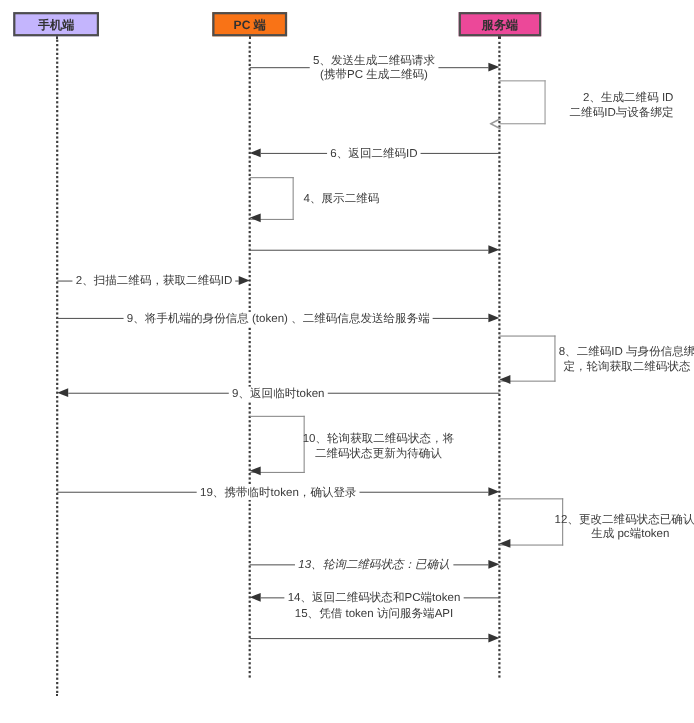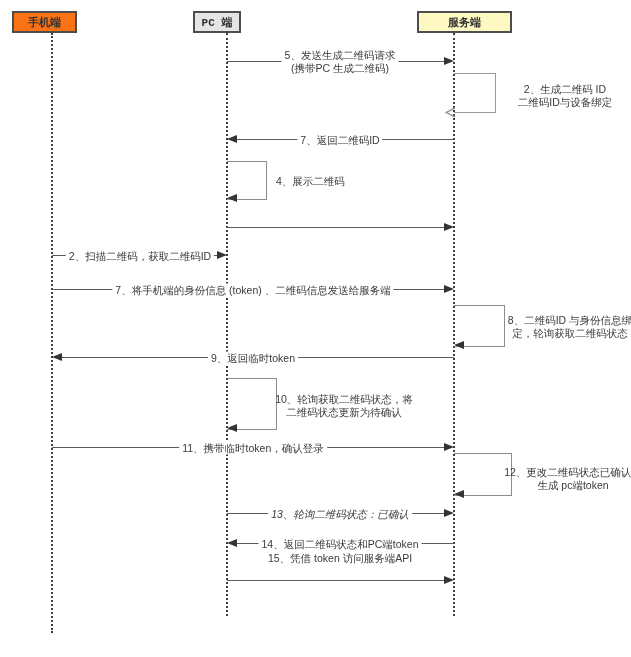--- a/index.html
+++ b/index.html
@@ -26,71 +26,71 @@
 </style>
 </head>
 <body>
 
 <div class="canvas">
 
   <div class="lifeline" style="left:51px;top:33px;height:600px;"></div>
   <div class="lifeline" style="left:226px;top:33px;height:583px;"></div>
   <div class="lifeline" style="left:453px;top:33px;height:583px;"></div>
 
-  <div class="actor" style="left: 12px; width: 65px; background: #f97316;">
+  <div class="actor" style="left: 12px; width: 78px; background: #c4b5fd;">
     <span>手机端</span>
   </div>
-  <div class="actor" style="left: 193px; width: 48px; background: #e5e5e5; font-family: Liberation Mono, monospace;">
+  <div class="actor" style="left: 193px; width: 68px; background: #f97316;">
     <span>PC 端</span>
   </div>
-  <div class="actor" style="left: 417px; width: 95px; background: #fef9c3;">
+  <div class="actor" style="left: 417px; width: 75px; background: #ec4899;">
     <span>服务端</span>
   </div>
 
   <div class="mline" style="left:227px;top:61px;width:217px;"></div>
   <div class="head-r" style="left:444px;top:57px;"></div>
   <div class="mlabel" style="left:340px;top:62px;">
     <div>5、发送生成二维码请求</div>
     <div>(携带PC 生成二维码)</div>
   </div>
 
   <div class="loop" style="left:454px;top:73px;width:42px;height:40px;border-color:#9a9a9a;"></div>
   <svg class="chevron" style="left:445px;top:107px;" width="11" height="11">
     <polyline points="10,1 1,5.5 10,10" fill="none" stroke="#9a9a9a" stroke-width="1.5"></polyline>
   </svg>
-  <div class="looplabel" style="left:565px;top:96px;">
+  <div class="looplabel" style="left:565px;top:96px;text-align:right;">
     <div>2、生成二维码 ID</div>
     <div>二维码ID与设备绑定</div>
   </div>
 
   <div class="head-l" style="left:227px;top:135px;"></div>
   <div class="mline" style="left:237px;top:139px;width:217px;"></div>
   <div class="mlabel" style="left:340px;top:140px;">
-    <div>7、返回二维码ID</div>
+    <div>6、返回二维码ID</div>
   </div>
 
   <div class="loop" style="left:227px;top:161px;width:40px;height:39px;"></div>
   <div class="head-l" style="left:227px;top:194px;"></div>
   <div class="looplabel-left" style="left:276px;top:181px;">
     <div>4、展示二维码</div>
   </div>
 
   <div class="mline" style="left:227px;top:227px;width:217px;"></div>
   <div class="head-r" style="left:444px;top:223px;"></div>
 
   <div class="mline" style="left:52px;top:255px;width:165px;"></div>
   <div class="head-r" style="left:217px;top:251px;"></div>
   <div class="mlabel" style="left:140px;top:256px;">
     <div>2、扫描二维码，获取二维码ID</div>
   </div>
 
   <div class="mline" style="left:52px;top:289px;width:392px;"></div>
   <div class="head-r" style="left:444px;top:285px;"></div>
   <div class="mlabel" style="left:253px;top:290px;">
-    <div>7、将手机端的身份信息 (token) 、二维码信息发送给服务端</div>
+    <div>9、将手机端的身份信息 (token) 、二维码信息发送给服务端</div>
   </div>
 
   <div class="loop" style="left:454px;top:305px;width:51px;height:42px;"></div>
   <div class="head-l" style="left:454px;top:341px;"></div>
   <div class="looplabel" style="left:570px;top:327px;">
     <div>8、二维码ID 与身份信息绑</div>
     <div>定，轮询获取二维码状态</div>
   </div>
 
   <div class="head-l" style="left:52px;top:353px;"></div>
@@ -102,21 +102,21 @@
   <div class="loop" style="left:227px;top:378px;width:50px;height:52px;"></div>
   <div class="head-l" style="left:227px;top:424px;"></div>
   <div class="looplabel" style="left:344px;top:406px;">
     <div>10、轮询获取二维码状态，将</div>
     <div>二维码状态更新为待确认</div>
   </div>
 
   <div class="mline" style="left:52px;top:447px;width:392px;"></div>
   <div class="head-r" style="left:444px;top:443px;"></div>
   <div class="mlabel" style="left:253px;top:448px;">
-    <div>11、携带临时token，确认登录</div>
+    <div>19、携带临时token，确认登录</div>
   </div>
 
   <div class="loop" style="left:454px;top:453px;width:58px;height:43px;"></div>
   <div class="head-l" style="left:454px;top:490px;"></div>
   <div class="looplabel" style="left:573px;top:479px;">
     <div>12、更改二维码状态已确认，</div>
     <div>生成 pc端token</div>
   </div>
 
   <div class="mline" style="left:227px;top:513px;width:217px;"></div>

